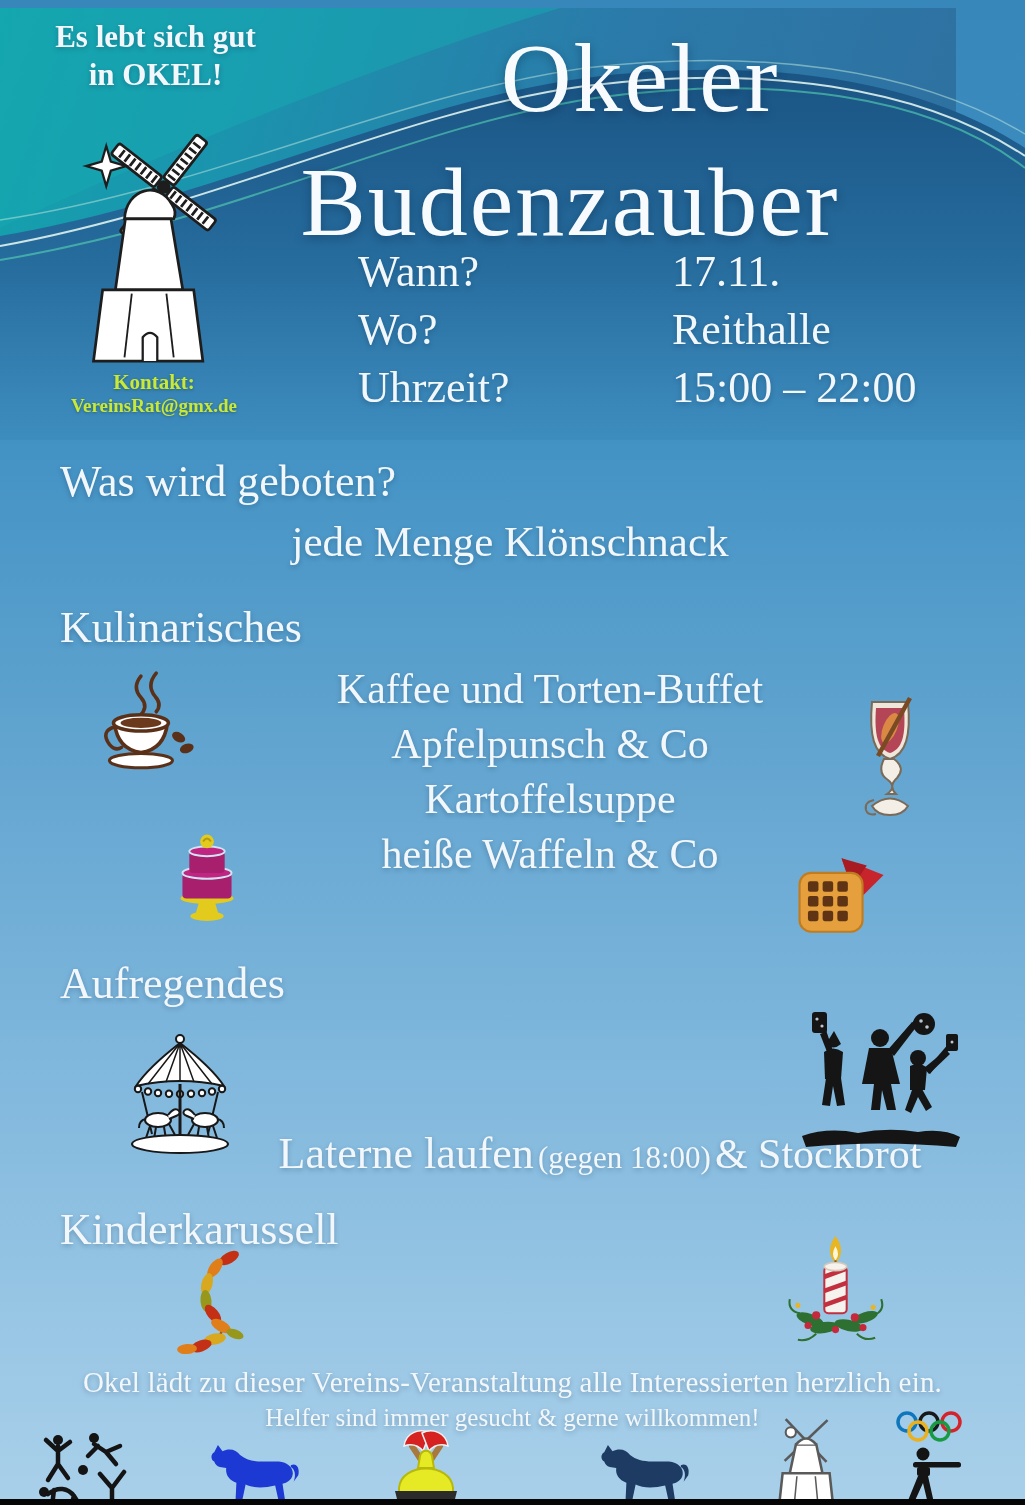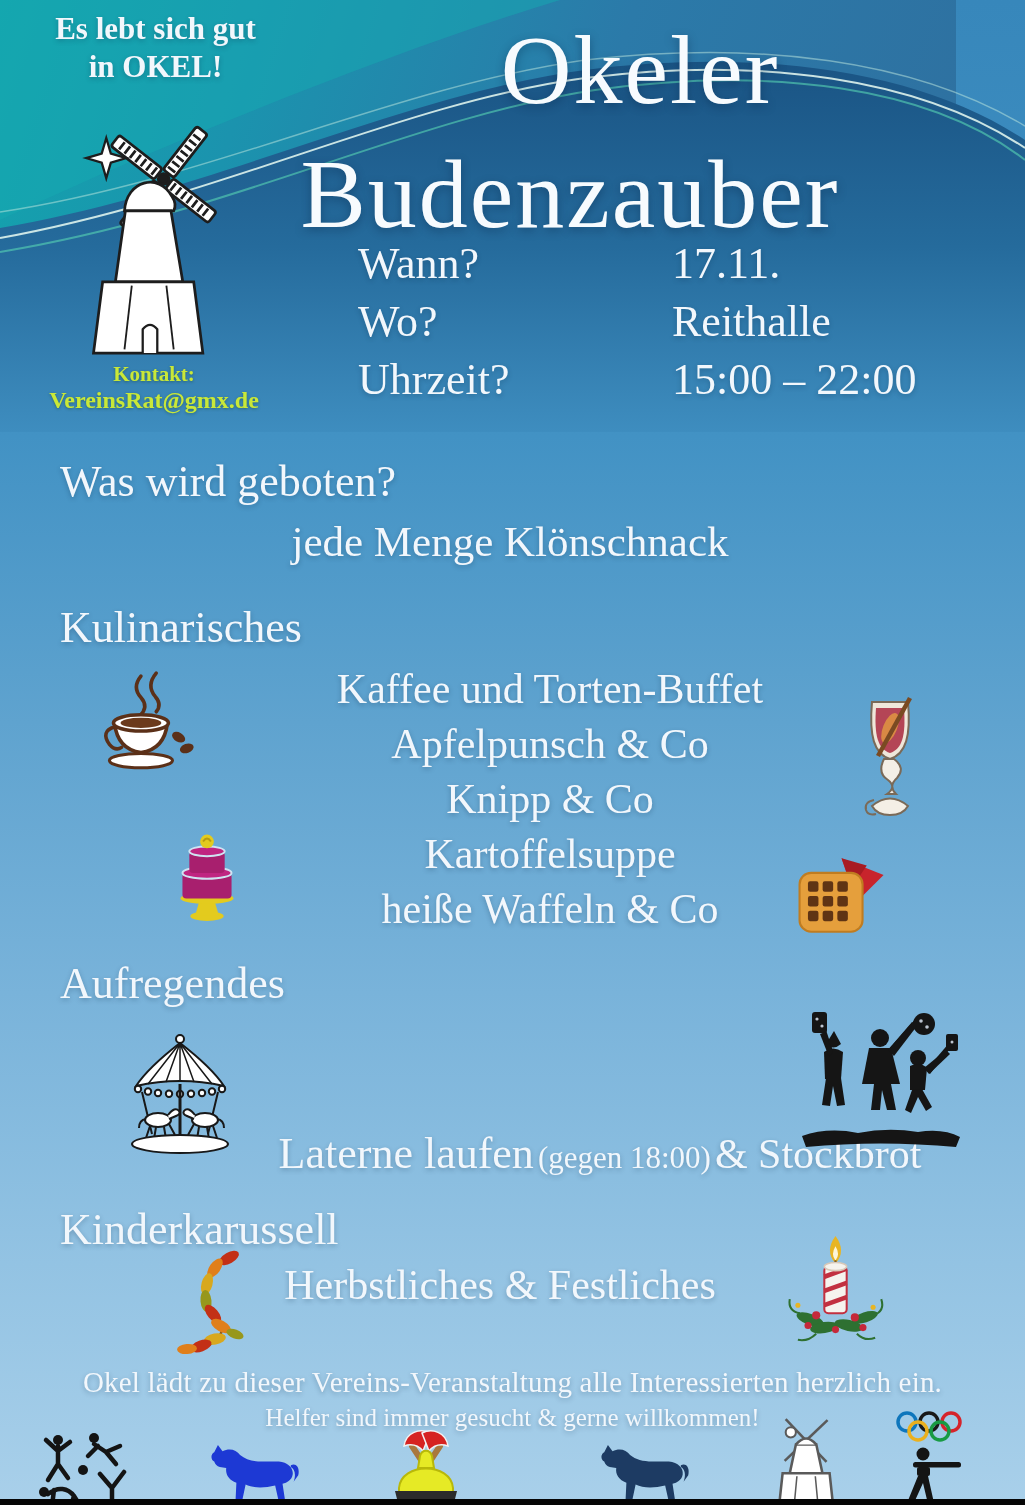--- a/index.html
+++ b/index.html
@@ -4,21 +4,21 @@
 <style>
   *{margin:0;padding:0;box-sizing:border-box}
   html,body{background:#2a2a2a}
   body{font-family:"Liberation Serif","DejaVu Serif",serif}
   #poster{position:relative;width:1025px;height:1505px;overflow:hidden;
     background:linear-gradient(180deg,#3787bb 0%,#4292c4 29%,#5fa3cf 48%,#79b3da 66%,#93c3e3 84%,#a9d0ea 100%)}
   .abs{position:absolute}
   .txt{color:#f2f7fc;text-shadow:0 2px 5px rgba(10,40,70,.28)}
   .center{text-align:center}
   .ul{text-decoration-thickness:2.5px;text-underline-offset:11px}
-  #header{position:absolute;left:0;top:0;width:956px;height:432px;
+  #header{position:absolute;left:0;top:8px;width:956px;height:432px;
     background:linear-gradient(108deg,#13a4ad 0%,#1b93ae 25%,#2b7aa9 58%,#2f6f9f 100%)}
   #header svg{position:absolute;left:0;top:0}
   .tagline{font-size:31px;font-weight:700;line-height:38px}
   .title{font-size:98px;font-weight:400;letter-spacing:2px;color:#f7fbfe;text-shadow:0 3px 10px rgba(5,30,60,.35)}
   .q{font-size:44px}
   .sec-h{font-size:44px}
   .item{font-size:42px;line-height:55px}
   .kontakt{color:#c9e838;font-weight:700;text-shadow:0 1px 3px rgba(20,50,20,.4)}
   .foot1{font-size:29px;letter-spacing:.2px}
   .foot2{font-size:25px}
@@ -80,42 +80,41 @@
         <path d="M63,140 L113,140 L126,218 L52,218 Z"></path>
         <path d="M38,218 L138,218 L148,296 L28,296 Z"></path>
         <line x1="70" y1="222" x2="62" y2="292" stroke-width="2"></line>
         <line x1="108" y1="222" x2="116" y2="292" stroke-width="2"></line>
         <path d="M82,296 L82,270 Q90,260 98,270 L98,296" stroke-width="2.5"></path>
       </g>
     </svg>
 
     <div class="abs center" style="left:28px;top:362px;width:252px">
       <div class="kontakt" style="font-size:21px">Kontakt:</div>
-      <div class="kontakt" style="font-size:24px">VereinsRat@gmx.de</div>
+      <div class="kontakt" style="font-size:19px">VereinsRat@gmx.de</div>
     </div>
 
     <div class="abs title center" style="left:300px;top:14px;width:680px">Okeler</div>
     <div class="abs title center" style="left:120px;top:138px;width:900px">Budenzauber</div>
 
     <div class="abs txt q" style="left:358px;top:238px">Wann?</div>
     <div class="abs txt q" style="left:672px;top:238px">17.11.</div>
     <div class="abs txt q" style="left:358px;top:296px">Wo?</div>
     <div class="abs txt q" style="left:672px;top:296px">Reithalle</div>
     <div class="abs txt q" style="left:358px;top:354px">Uhrzeit?</div>
     <div class="abs txt q" style="left:672px;top:354px">15:00 – 22:00</div>
   </div>
 
   <div class="abs txt sec-h ul" style="left:60px;top:456px">Was wird geboten?</div>
   <div class="abs txt item center" style="left:170px;top:514px;width:680px;font-size:43px">jede Menge Klönschnack</div>
 
   <div class="abs txt sec-h ul" style="left:60px;top:602px">Kulinarisches</div>
   <div class="abs center" style="left:170px;top:662px;width:760px">
     <div class="txt item">Kaffee und Torten-Buffet</div>
     <div class="txt item">Apfelpunsch &amp; Co</div>
-    <div class="txt item">Knipp &amp; Co</div>
     <div class="txt item">Kartoffelsuppe</div>
     <div class="txt item">heiße Waffeln &amp; Co</div>
   </div>
 
   <svg class="abs" style="left:88px;top:670px" width="112" height="112" viewBox="0 0 110 110">
     <g stroke="#5b3018" stroke-width="3.5" fill="none" stroke-linecap="round">
       <path d="M52,6 q-9,11 0,21 q8,9 -1,18"></path>
       <path d="M67,3 q-10,12 -1,23 q7,8 1,15"></path>
       <path d="M26,56 q-14,4 -5,17 q6,7 12,3"></path>
       <path d="M26,52 q3,26 26,29 q23,-3 26,-29" fill="#ffffff"></path>
@@ -224,21 +223,20 @@
       <path d="M126,68 L148,50 l4,4 L131,74 Z"></path>
       <circle cx="19" cy="19" r="1.6" fill="#cfd8e4" opacity="0.9"></circle>
         <circle cx="24" cy="26" r="1.6" fill="#cfd8e4" opacity="0.9"></circle>
       <circle cx="123" cy="21" r="1.8" fill="#cfd8e4" opacity="0.9"></circle>
         <circle cx="129" cy="27" r="1.8" fill="#cfd8e4" opacity="0.9"></circle>
       <circle cx="154" cy="42" r="1.5" fill="#cfd8e4" opacity="0.9"></circle>
     </g>
   </svg>
 
   <div class="abs txt sec-h ul" style="left:60px;top:1204px">Kinderkarussell</div>
-  <div class="abs txt item center" style="left:200px;top:1258px;width:600px">Herbstliches &amp; Festliches</div>
 
   <svg class="abs" style="left:168px;top:1246px" width="92" height="110" viewBox="0 0 90 110">
     <path d="M62,8 C32,28 30,58 45,70 C60,82 52,94 34,102" stroke="#8a5a20" stroke-width="2.5" fill="none"></path>
     <g>
       <ellipse cx="60" cy="12" rx="11" ry="5.5" fill="#c33016" transform="rotate(-30 60 12)"></ellipse>
       <ellipse cx="46" cy="22" rx="11" ry="5.5" fill="#e07f1a" transform="rotate(-55 46 22)"></ellipse>
       <ellipse cx="38" cy="38" rx="11" ry="5.5" fill="#d8a81e" transform="rotate(-75 38 38)"></ellipse>
       <ellipse cx="37" cy="55" rx="11" ry="5.5" fill="#97971c" transform="rotate(-95 37 55)"></ellipse>
       <ellipse cx="44" cy="68" rx="11" ry="5.5" fill="#c33016" transform="rotate(-130 44 68)"></ellipse>
       <ellipse cx="52" cy="80" rx="11" ry="5.5" fill="#e07f1a" transform="rotate(-150 52 80)"></ellipse>

